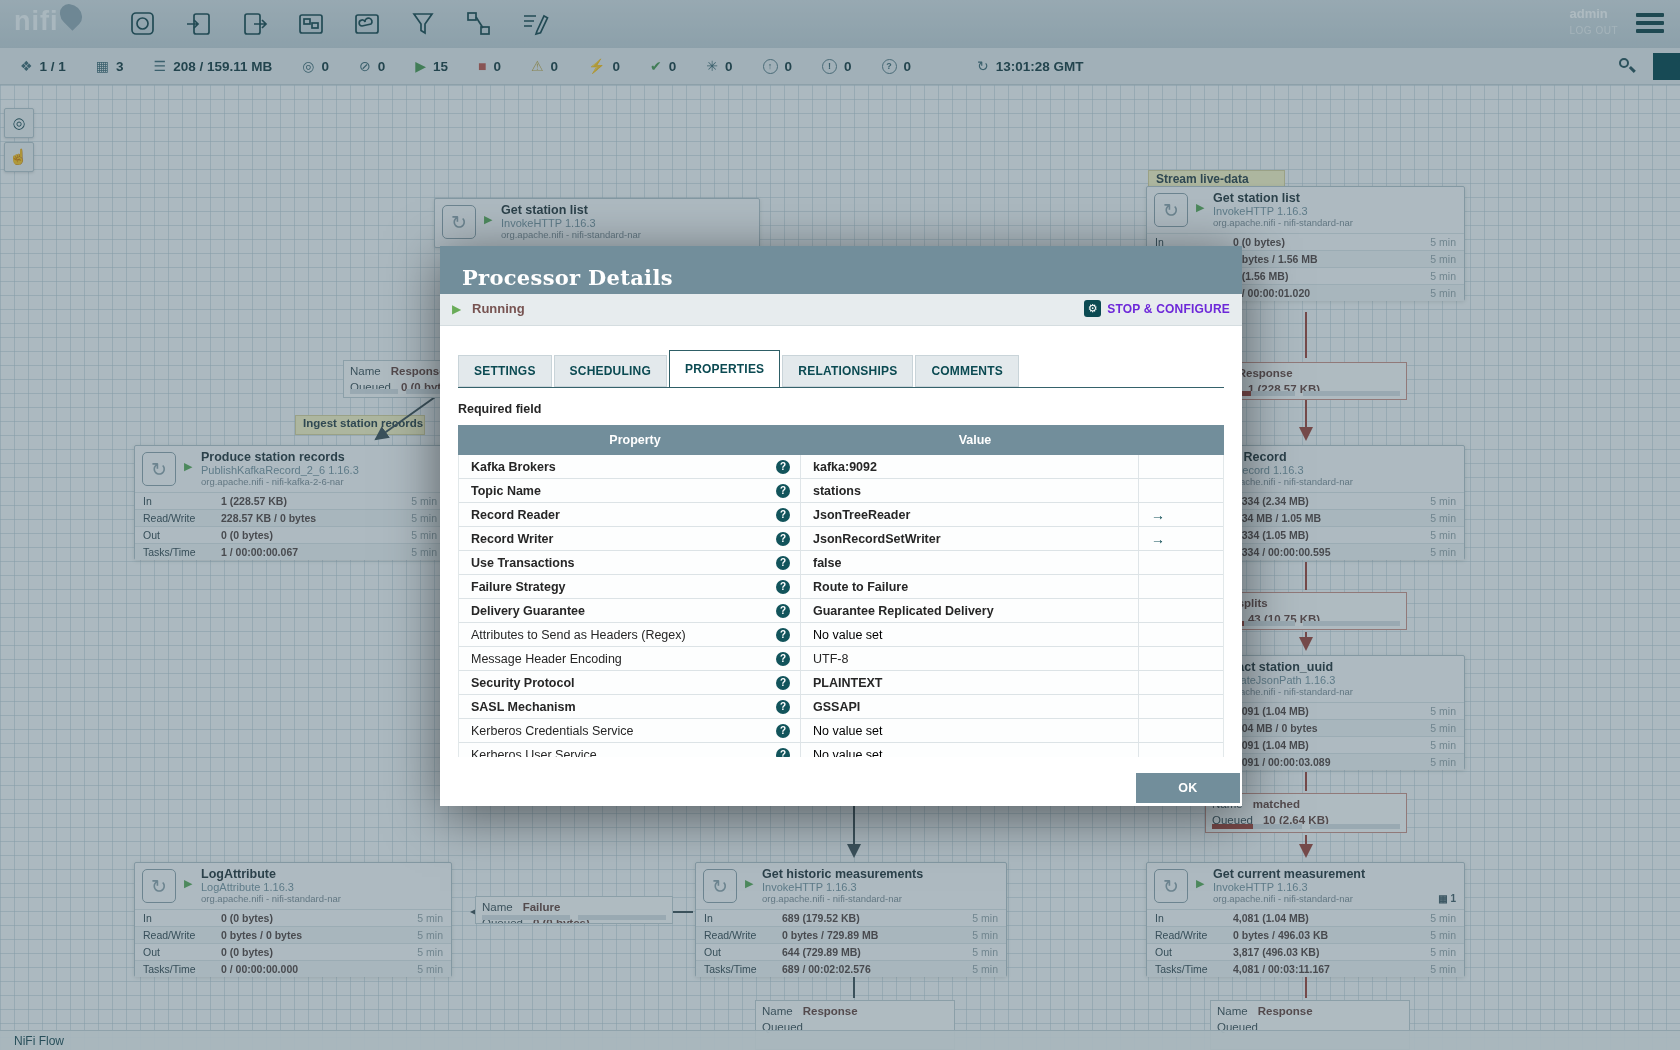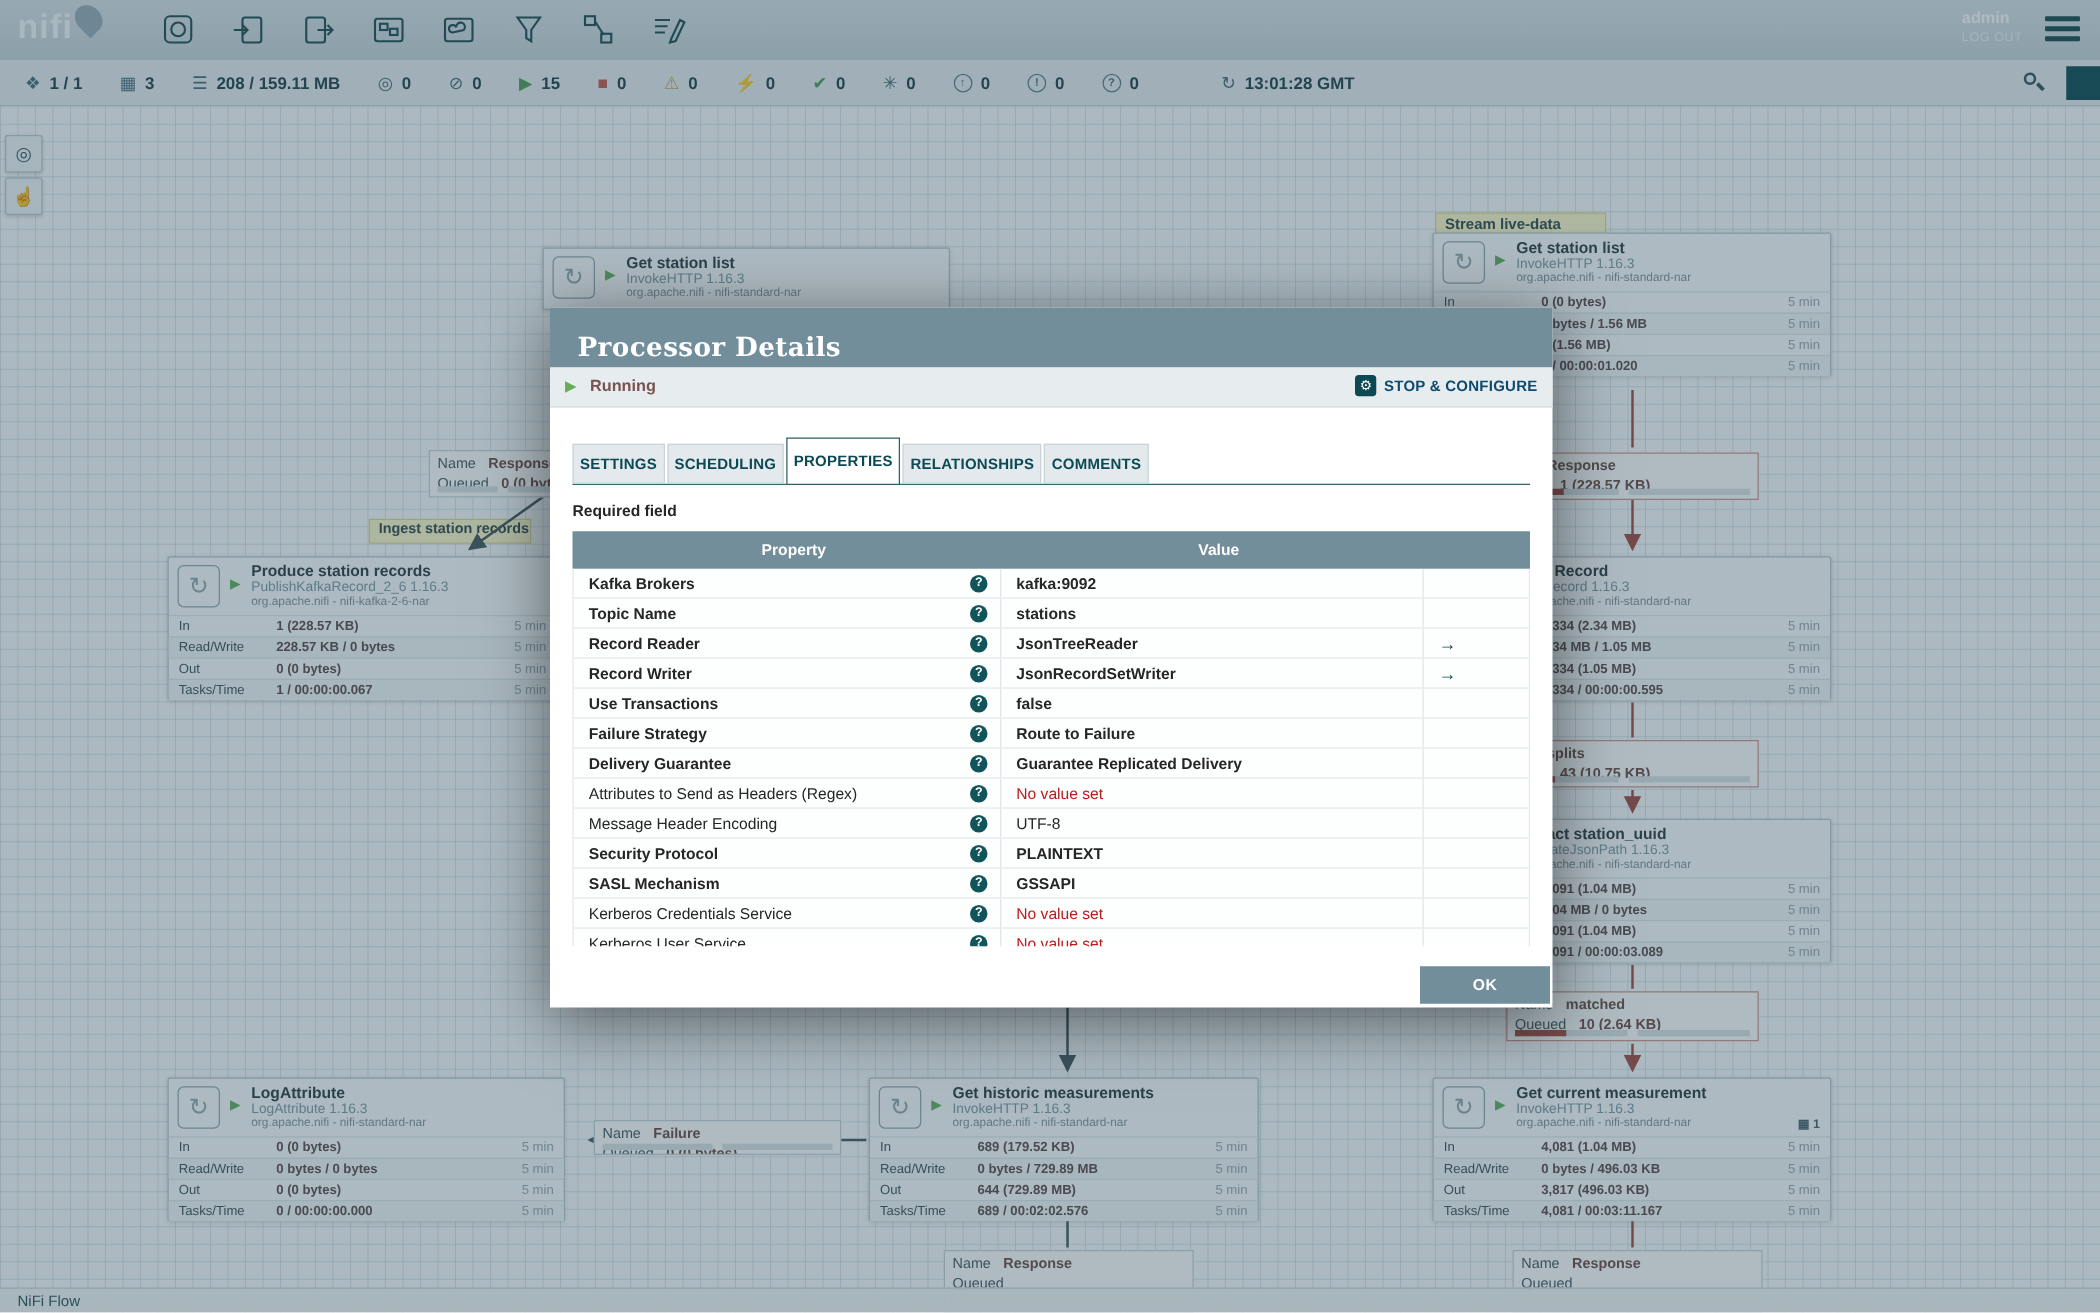--- a/index.html
+++ b/index.html
@@ -102,44 +102,44 @@
     line-height:64px; padding-left:22px; letter-spacing:.3px; }
   #dlg-s { height:32px; background:#e7ecee; border-bottom:1px solid #d5dde0;
     position:relative; }
   #dlg-s .play { position:absolute; left:12px; top:8px; font-size:12px; color:#69ac58; }
   #dlg-s .run { position:absolute; left:32px; top:7px; font-size:13px; font-weight:bold; color:#775351; }
   #dlg-act { position:absolute; right:12px; top:6px; display:flex; align-items:center;
     cursor:pointer; }
   #dlg-act .gicon { width:17px; height:17px; background:#0b4a52; border-radius:3px;
     color:#fff; font-size:11px; display:flex; align-items:center; justify-content:center;
     margin-right:6px; }
-  #dlg-act .atxt { font-size:12px; font-weight:bold; color:#0c4a6e; letter-spacing:.2px; }
+  #dlg-act .atxt { font-size:12px; font-weight:bold; color:#6d28d9; letter-spacing:.2px; }
   #tabs { position:absolute; left:18px; top:104px; width:766px; height:38px;
     display:flex; align-items:flex-end; border-bottom:1px solid #35626b; }
-  .tab { height:32px; line-height:30px; padding:0 5px; margin-right:2px;
+  .tab { height:32px; line-height:30px; padding:0 15px; margin-right:2px;
     background:#e3e9ec; border:1px solid #c9d4d9; font-size:12px; font-weight:bold;
     color:#0b4a52; letter-spacing:.2px; cursor:pointer; }
   .tab.sel { height:38px; line-height:36px; background:#fff; border:1px solid #2e5e66;
     margin-bottom:-1px; z-index:2; }
   #req { position:absolute; left:18px; top:156px; font-size:12.5px; font-weight:bold; color:#262626; }
   #ptable { position:absolute; left:18px; top:179px; width:766px; }
   #pthead { height:30px; background:#728e9b; color:#fff; font-size:12.5px; font-weight:bold;
     display:flex; line-height:30px;text-align:center; }
   #pthead .c1 { width:342px; padding-left:12px; }
   #pthead .c2 { width:338px; padding-left:12px; }
   #ptbody { height:302px; overflow:hidden; border-left:1px solid #e2e8ea; border-right:1px solid #e2e8ea; }
   .trow { display:flex; height:24px; line-height:24px; font-size:12.5px;
     border-bottom:1px solid #dce3e6; background:#fdfefe; }
   .tc1 { width:342px; padding-left:12px; color:#262626; position:relative;
     border-right:1px solid #dfe5e8; white-space:nowrap; overflow:hidden; }
   .tc2 { width:338px; padding-left:12px; color:#262626; border-right:1px solid #dfe5e8;
     white-space:nowrap; overflow:hidden; }
   .tc3 { width:84px; padding-left:12px; }
   .trow.req .tc1, .trow.req .tc2 { font-weight:bold; }
-  .trow .unset { color:#b91c1c; font-weight:normal; }
+  .trow .unset { color:#000000; font-weight:normal; }
   .help { position:absolute; right:10px; top:5px; width:14px; height:14px;
     background:#12545b; border-radius:50%; color:#fff; font-size:10px; font-weight:bold;
     text-align:center; line-height:14px; cursor:pointer; }
   .goto { font-size:14px; font-weight:bold; color:#0b4a52; cursor:pointer; }
   #okbtn { position:absolute; right:2px; bottom:3px; width:104px; height:30px;
     background:#728e9b; color:#fff; font-size:12.5px; font-weight:bold; border:none;
     letter-spacing:.5px; cursor:pointer; }
 </style>
 </head>
 <body>

